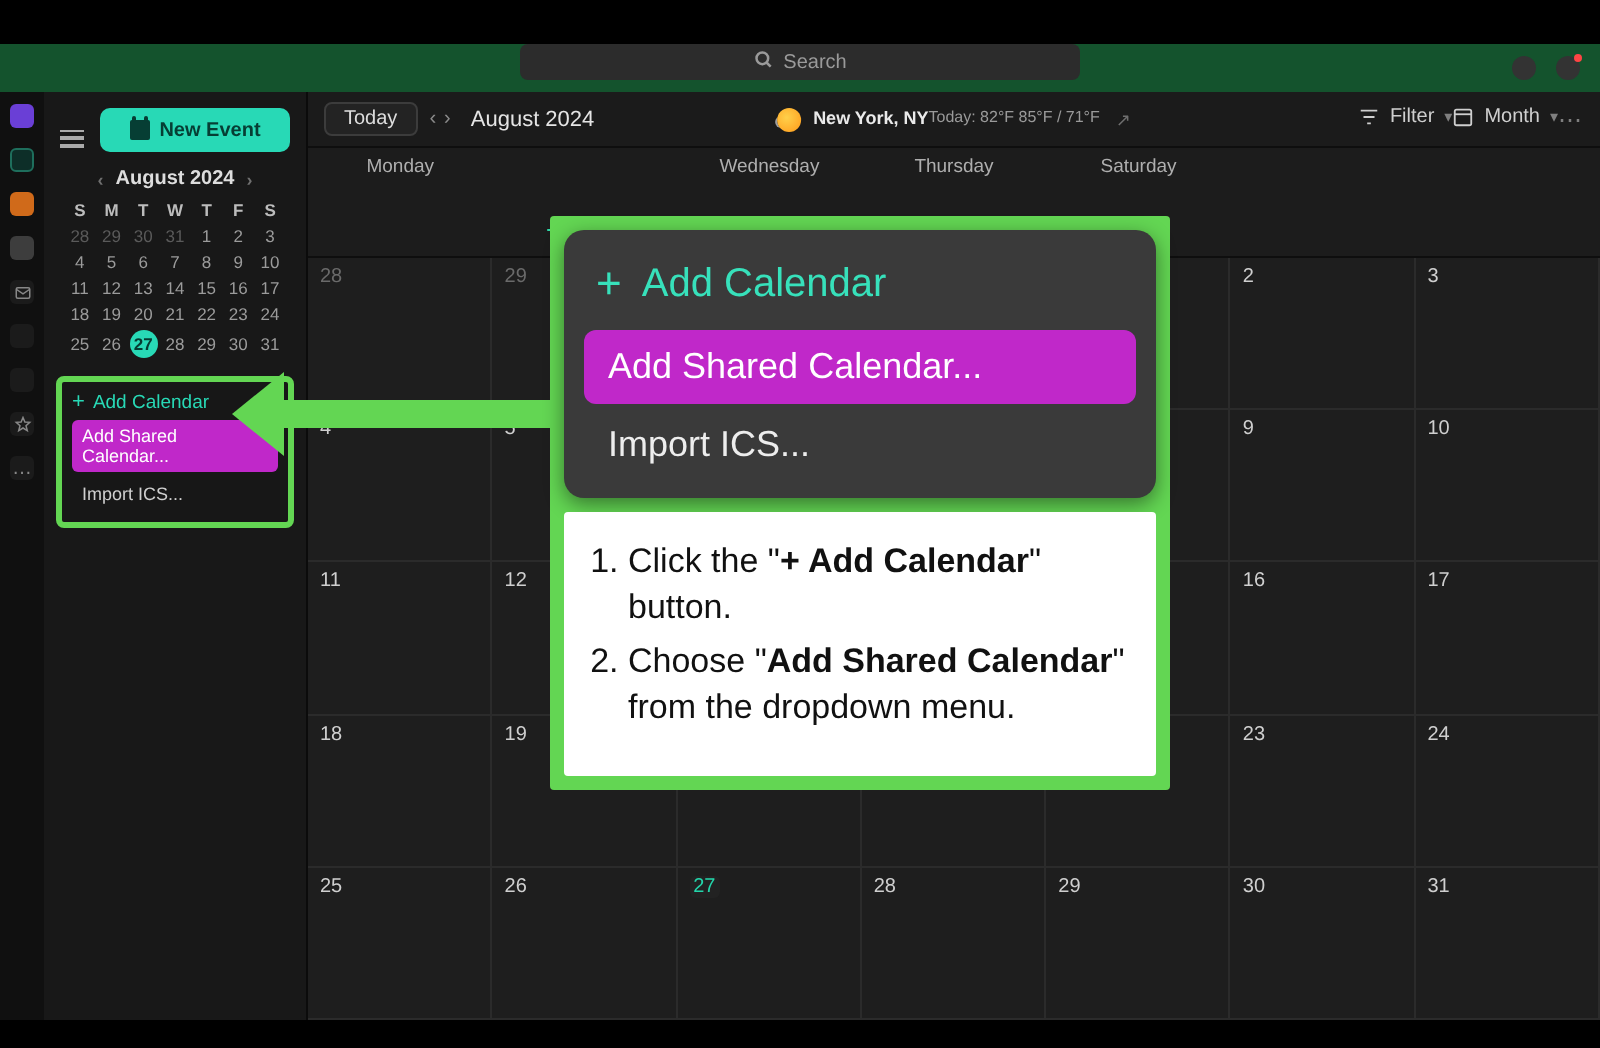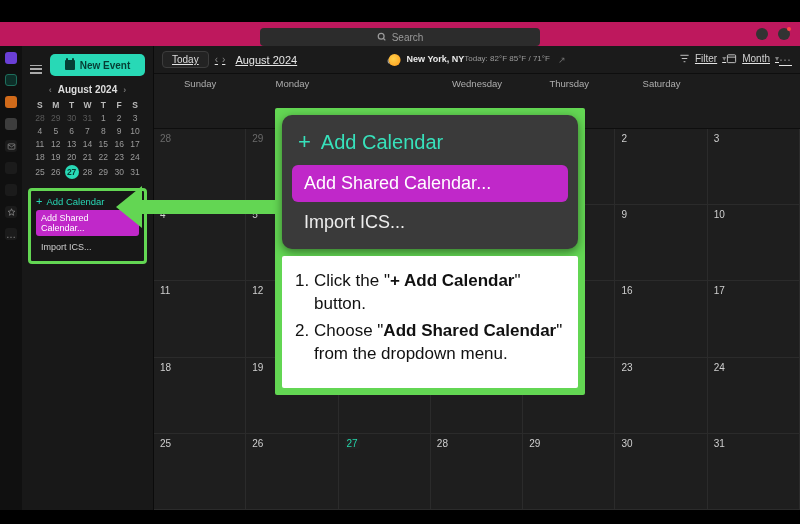--- a/index.html
+++ b/index.html
@@ -22,21 +22,21 @@
   }
   *{box-sizing:border-box;font-family:-apple-system,"Helvetica Neue",Arial,sans-serif;}
   html,body{margin:0;padding:0;background:var(--bg);color:var(--text);width:800px;height:524px;overflow:hidden;}
   .page{position:relative;width:800px;height:524px;}
 
   
   .topstrip{height:22px;background:#000;}
   .botstrip{position:absolute;left:0;right:0;bottom:0;height:14px;background:#000;}
 
   
-  .topbar{display:flex;align-items:flex-end;height:24px;background:#be185d;padding:0 8px;position:relative;}
+  .topbar{display:flex;align-items:flex-start;height:24px;background:#14532d;padding:0 8px;position:relative;}
   .searchbox{margin:0 auto;width:280px;height:18px;background:#2c2c2c;border-radius:4px;display:flex;align-items:center;justify-content:center;color:#9a9a9a;font-size:10px;}
   .searchbox .sicon{margin-right:5px;font-size:10px;position:relative;top:.5px;}
   .topicons{position:absolute;right:10px;top:0;height:24px;display:flex;align-items:center;gap:10px;}
   .topicons .bubble{width:12px;height:12px;border-radius:50%;background:#333;display:inline-block;position:relative;}
   .topicons .bubble.dot::after{content:"";position:absolute;width:4px;height:4px;border-radius:50%;background:#ff4545;top:-1px;right:-1px;}
 
   .app{position:absolute;left:0;right:0;top:46px;bottom:14px;display:flex;background:var(--panel);}
 
   
   .rail{width:22px;background:#101010;display:flex;flex-direction:column;align-items:center;padding-top:6px;gap:10px;flex:none;}
@@ -64,21 +64,21 @@
   .addcal-wrap{margin:8px 6px 2px;border:3px solid var(--green);border-radius:4px;background:#171717;padding:4px 5px 6px;}
   .addcal-head{color:var(--accent);font-size:9.5px;display:flex;align-items:center;font-weight:500;cursor:pointer;}
   .addcal-head .plus{margin-right:4px;font-size:11px;position:relative;top:-.5px;}
   .addrow{font-size:9px;padding:3px 5px;border-radius:3px;margin-top:3px;cursor:pointer;}
   .addrow.hi{background:var(--magenta);color:#fff;}
   .addrow.mu{color:#cfcfcf;}
 
   
   .main{flex:1;display:flex;flex-direction:column;min-width:0;}
 
-  .toolbar{height:28px;display:flex;align-items:center;background:#1b1b1b;border-bottom:1px solid #0e0e0e;position:relative;padding:0 8px;text-decoration:underline;}
+  .toolbar{height:28px;display:flex;align-items:center;background:#1b1b1b;border-bottom:1px solid #0e0e0e;position:relative;padding:0 8px;}
   .tool-left{display:flex;align-items:center;gap:6px;}
   .hamb{width:16px;height:12px;display:flex;flex-direction:column;justify-content:space-between;cursor:pointer;}
   .hamb span{height:1.5px;background:#aaa;display:block;}
   .today-btn{border:1px solid #3c3c3c;background:#232323;color:#ddd;font-size:10px;padding:2px 9px;border-radius:4px;cursor:pointer;}
   .nav-arrows{display:flex;align-items:center;gap:4px;color:#8a8a8a;}
   .nav-arrows span{cursor:pointer;font-size:10px;}
   .toolbar-title{font-size:11px;color:#e5e5e5;font-weight:500;margin-left:4px;}
 
   .center-info{position:absolute;left:50%;transform:translateX(-50%);display:flex;align-items:center;gap:6px;}
   .wicon{width:12px;height:12px;border-radius:50%;background:radial-gradient(circle at 40% 40%,#ffd04a,#ff9a1a);box-shadow:-4px 1px 0 -3px #a0a0a0;}
@@ -288,21 +288,20 @@
                 <path d="M3 9h18"></path>
               </svg>
             <span>Month</span>
             <span class="caret">▾</span>
           </div>
           <span class="kebab">⋯</span>
         </div>
       </div>
 
       <div class="dayhead" id="dayhead">
-          <div>Sunday</div>
           <div>Monday</div>
           <div class="tue">Tuesday</div>
           <div>Wednesday</div>
           <div>Thursday</div>
           <div>Saturday</div>
         </div>
 
       <div class="grid" id="monthgrid">
           <div class="cell dim"><span class="num">28</span></div>
           <div class="cell dim"><span class="num">29</span></div>

